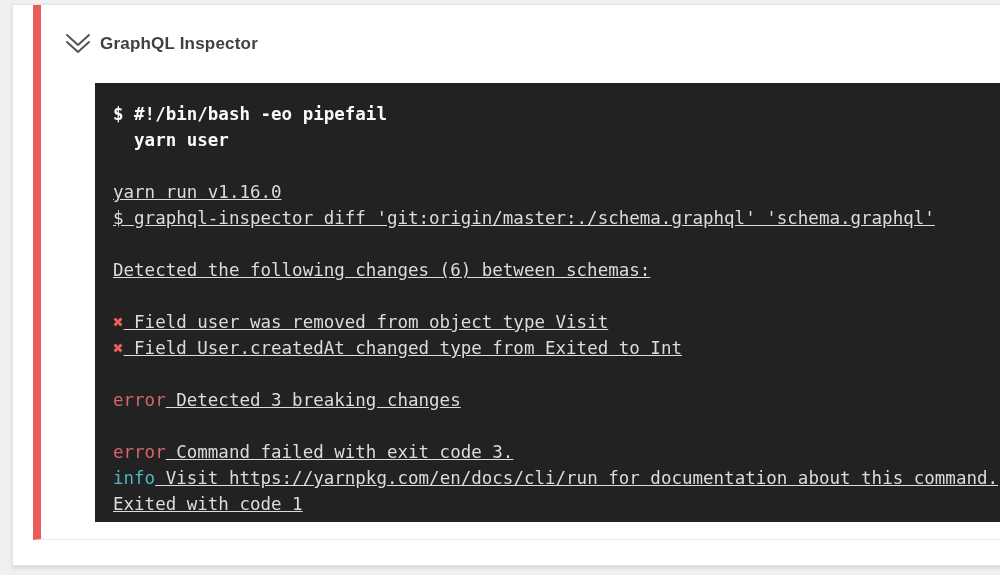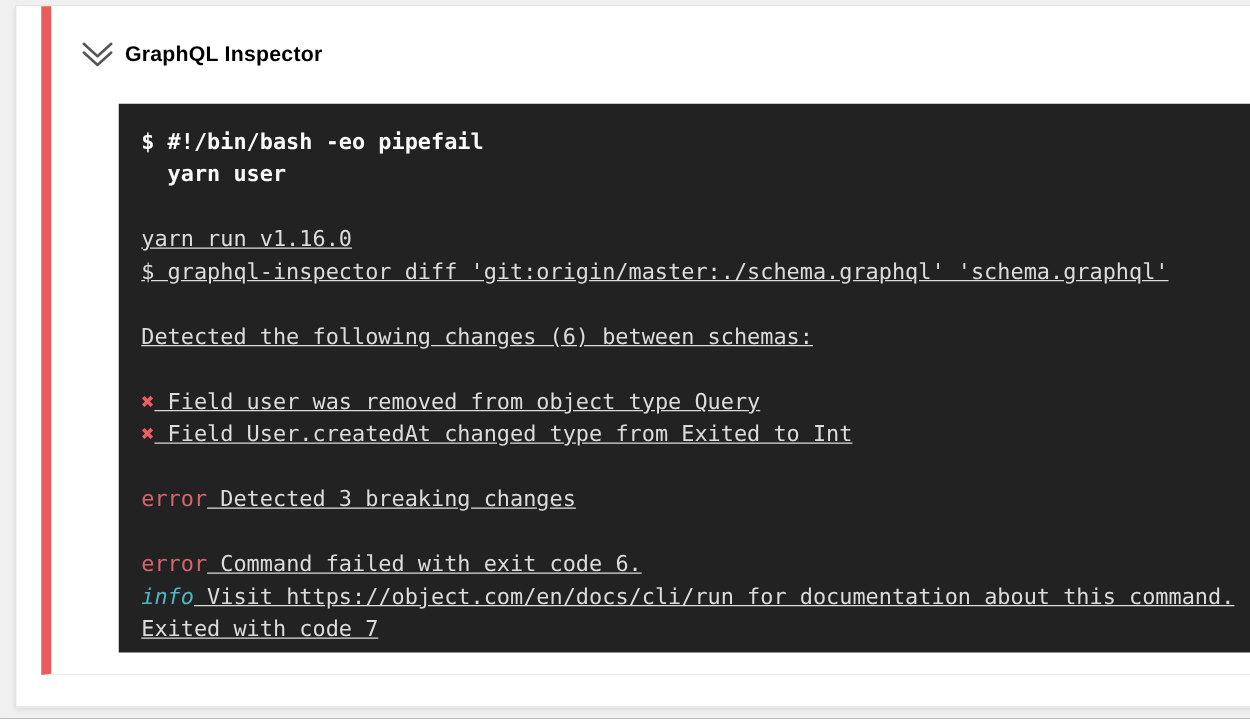--- a/index.html
+++ b/index.html
@@ -33,21 +33,21 @@
   .chevron {
     width:28px; height:24px;
     display:flex; align-items:center; justify-content:center;
     color:#555555;
     flex:0 0 auto;
   }
   .step-title {
     margin-left:8px;
     font-size:17px;
     font-weight:700;
-    color:#000000;
+    color:#404040;
     letter-spacing:0.2px;
   }
   .terminal {
     position:absolute;
     left:54px; top:78px; right:0;
     height:439px;
     background:var(--term-bg, #222222);
     padding:18px 0 0 18px;
     overflow:hidden;
   }
@@ -56,21 +56,21 @@
     font-size:17.5px;
     line-height:26px;
     height:26px;
     white-space:pre;
     color:var(--term-text, #dcdcdc);
   }
   .seg-plain { color:var(--term-text, #dcdcdc);text-decoration:underline; }
   .seg-bold  { color:var(--term-text-bold, #fafafa); font-weight:700; }
   .seg-cross { color:var(--cross, #ec5f61); font-weight:700; }
   .seg-error { color:var(--error, #d5656d); }
-  .seg-info  { color:var(--info, #4db6c6);font-style:italic; }
+  .seg-info  { color:var(--info, #4db6c6); }
 </style>
 </head>
 <body>
 
 <div class="card">
   <div class="step-row">
 
     <div class="step-header">
       <span class="chevron">
         <svg width="28" height="24" viewBox="0 0 28 24" fill="none" aria-hidden="true">
@@ -83,24 +83,24 @@
 
     <div class="terminal" id="terminal">
         <div class="term-line"><span class="seg-bold">$ #!/bin/bash -eo pipefail</span></div>
         <div class="term-line"><span class="seg-bold">  yarn user</span></div>
         <div class="term-line">&nbsp;</div>
         <div class="term-line"><span class="seg-plain">yarn run v1.16.0</span></div>
         <div class="term-line"><span class="seg-plain">$ graphql-inspector diff 'git:origin/master:./schema.graphql' 'schema.graphql'</span></div>
         <div class="term-line">&nbsp;</div>
         <div class="term-line"><span class="seg-plain">Detected the following changes (6) between schemas:</span></div>
         <div class="term-line">&nbsp;</div>
-        <div class="term-line"><span class="seg-cross">✖</span><span class="seg-plain"> Field user was removed from object type Query</span></div>
+        <div class="term-line"><span class="seg-cross">✖</span><span class="seg-plain"> Field user was removed from object type Visit</span></div>
         <div class="term-line"><span class="seg-cross">✖</span><span class="seg-plain"> Field User.createdAt changed type from Exited to Int</span></div>
         <div class="term-line">&nbsp;</div>
         <div class="term-line"><span class="seg-error">error</span><span class="seg-plain"> Detected 3 breaking changes</span></div>
         <div class="term-line">&nbsp;</div>
-        <div class="term-line"><span class="seg-error">error</span><span class="seg-plain"> Command failed with exit code 6.</span></div>
-        <div class="term-line"><span class="seg-info">info</span><span class="seg-plain"> Visit https://object.com/en/docs/cli/run for documentation about this command.</span></div>
-        <div class="term-line"><span class="seg-plain">Exited with code 7</span></div>
+        <div class="term-line"><span class="seg-error">error</span><span class="seg-plain"> Command failed with exit code 3.</span></div>
+        <div class="term-line"><span class="seg-info">info</span><span class="seg-plain"> Visit https://yarnpkg.com/en/docs/cli/run for documentation about this command.</span></div>
+        <div class="term-line"><span class="seg-plain">Exited with code 1</span></div>
       </div>
 
   </div>
 </div>
 
 </body></html>

